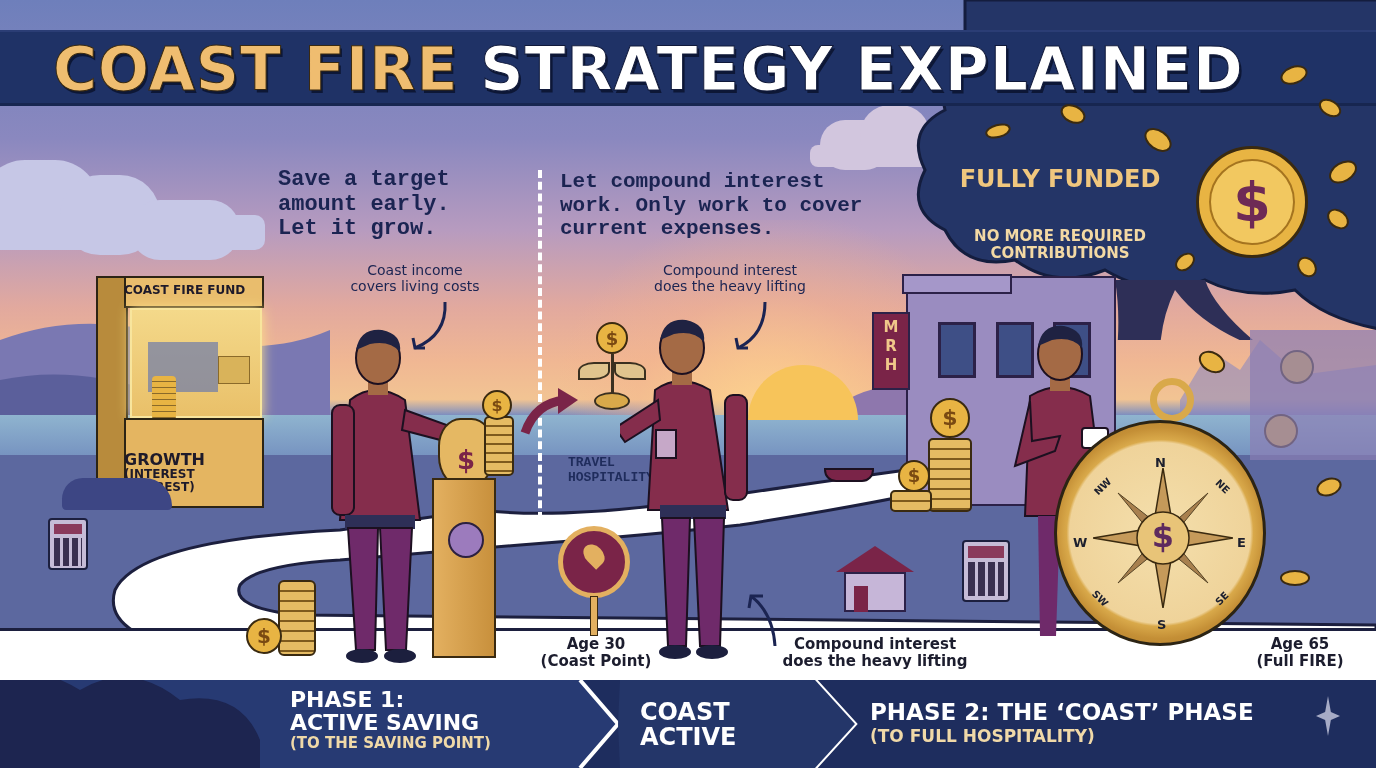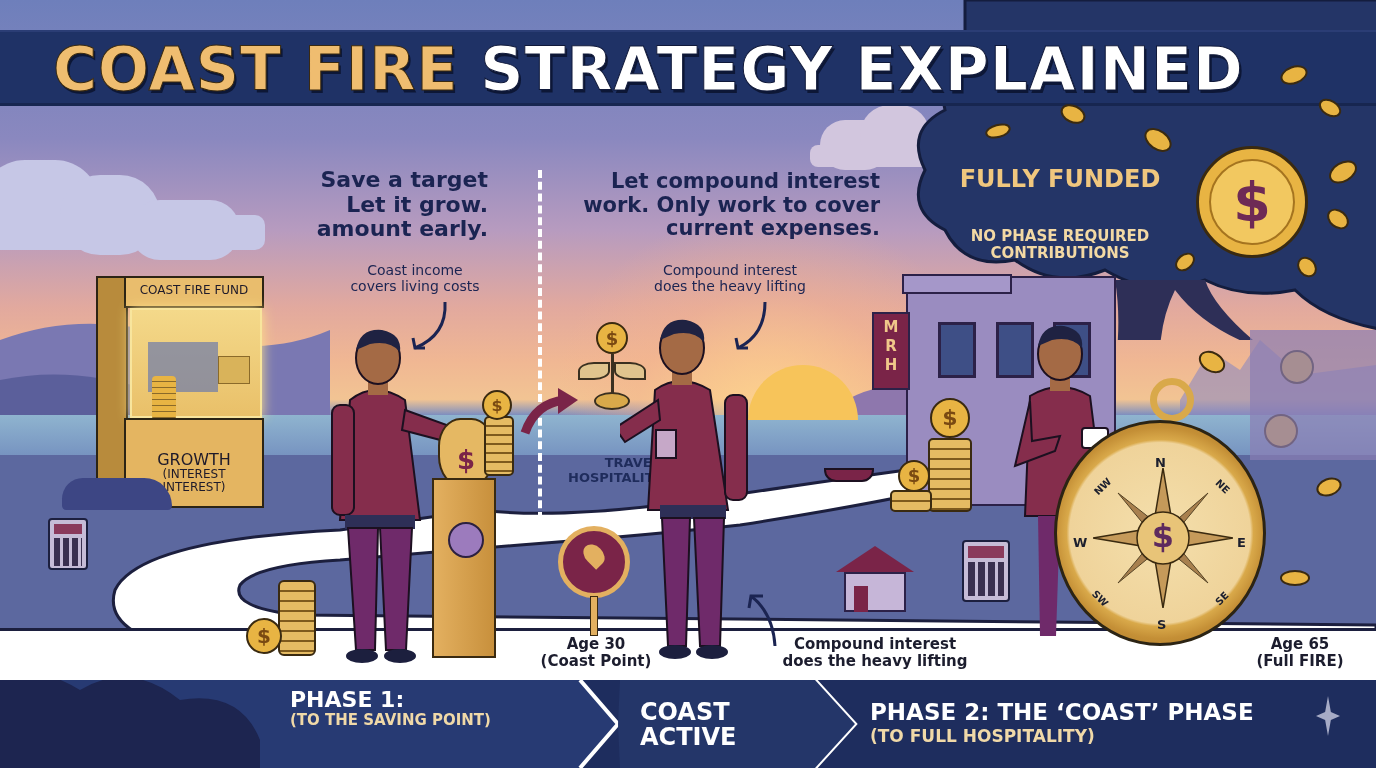--- a/index.html
+++ b/index.html
@@ -14,24 +14,24 @@
   .title { position: absolute; left: 53px; top: 34px; font-family: "DejaVu Sans", sans-serif; font-weight: bold; font-size: 60px; letter-spacing: 1px; line-height: 70px; white-space: nowrap; text-shadow: 2px 3px 0 #0d1736; }
   .title .gold { color: #efbd70; -webkit-text-stroke: 1px #3a2a10; }
   .title .white { color: #ffffff; -webkit-text-stroke: 1px #10193a; }
 
   
   .canopy { position: absolute; left: 905px; top: 0; width: 480px; height: 340px; }
 
   
   .cloud { position: absolute; background: #c6c7e6; border-radius: 60px; }
 
-  .headline { position: absolute; color: #1b2452; font-weight: bold; text-align: right; line-height: 1.12; }
+  .headline { position: absolute; color: #1b2452; font-weight: bold; text-align: left; line-height: 1.12; font-family: Liberation Mono, monospace; }
   .subline { position: absolute; color: #1b2452; text-align: center; line-height: 1.15; font-weight: bold; }
 
-  .fund-text { position: absolute; text-align: center; font-weight: normal; color: #1e1a2a; }
+  .fund-text { position: absolute; text-align: left; font-weight: bold; color: #1e1a2a; }
 
   .gold-text { color: #f0c77e; font-weight: bold; text-align: center; position: absolute; }
 
   
   .banner { position: absolute; left: 0; top: 680px; width: 1376px; height: 88px; background: #1e2d5e; }
   .banner-label { position: absolute; color: #fff; font-weight: bold; line-height: 1.05; }
   .banner-sub { color: #f0d9a8; font-weight: bold; }
 
   .road-label { position: absolute; color: #1c1d2e; font-weight: bold; text-align: center; line-height: 1.15; font-size: 15px; }
 </style>
@@ -82,22 +82,22 @@
   </div>
 
   <div class="title-bar"></div>
   <div class="title">
     <span class="gold">COAST FIRE</span>
     <span class="white">STRATEGY EXPLAINED</span>
   </div>
 
   <div class="headline" style="left:278px;top:168px;width:210px;font-size:22px;">
     <div>Save a target</div>
+    <div>amount early.</div>
     <div>Let it grow.</div>
-    <div>amount early.</div>
   </div>
   <div class="subline" style="left:330px;top:262px;width:170px;font-size:14px;font-weight:normal;">
     <div>Coast income</div>
     <div>covers living costs</div>
   </div>
 
   <div class="headline" style="left:560px;top:170px;width:320px;font-size:21px;">
     <div>Let compound interest</div>
     <div>work. Only work to cover</div>
     <div>current expenses.</div>
@@ -121,21 +121,21 @@
     </svg>
   <svg class="abs" style="left:745px;top:588px;" width="40" height="60">
       <path d="M30 58 Q28 25 6 8" stroke="#1b2452" stroke-width="3" fill="none"></path>
       <path d="M4 20 L6 8 L18 8" stroke="#1b2452" stroke-width="3" fill="none"></path>
     </svg>
 
   <div class="gold-text" style="left:945px;top:166px;width:230px;font-size:24px;line-height:1.15;">
     <div>FULLY FUNDED</div>
   </div>
   <div class="gold-text" style="left:945px;top:228px;width:230px;font-size:15px;line-height:1.15;color:#f3d9a4;">
-    <div>NO PHASE REQUIRED</div>
+    <div>NO MORE REQUIRED</div>
     <div>CONTRIBUTIONS</div>
   </div>
   <div class="abs" style="left:1196px;top:146px;width:112px;height:112px;border-radius:50%;background:#e8b443;border:3px solid #3a2a10;display:flex;align-items:center;justify-content:center;">
     <div style="width:86px;height:86px;border-radius:50%;background:#f2c860;border:2px solid #a5741f;display:flex;align-items:center;justify-content:center;color:#6e2a55;font-weight:bold;font-size:54px;">$</div>
   </div>
 
   <div>
     <div class="abs" style="left:985px;top:124px;width:26px;height:14px;border-radius:50%;background:#e8b443;border:2px solid #3a2a10;transform:rotate(-15deg);"></div>
     <div class="abs" style="left:1060px;top:105px;width:26px;height:18px;border-radius:50%;background:#e8b443;border:2px solid #3a2a10;transform:rotate(25deg);"></div>
     <div class="abs" style="left:1143px;top:130px;width:30px;height:20px;border-radius:50%;background:#e8b443;border:2px solid #3a2a10;transform:rotate(35deg);"></div>
@@ -308,20 +308,21 @@
   <div class="banner">
     <svg class="abs" style="left:0;top:0;" width="1376" height="88" viewBox="0 0 1376 88">
       <path d="M0 0 L580 0 L618 44 L580 88 L0 88Z" fill="#273a73"></path>
       <path d="M580 0 L618 44 L580 88" stroke="#ffffff" stroke-width="4" fill="none"></path>
       <path d="M815 0 L855 44 L815 88" stroke="#ffffff" stroke-width="4" fill="none"></path>
       <path d="M620 0 L815 0 L855 44 L815 88 L620 88 L618 44Z" fill="#243669"></path>
       <path d="M0 0 Q30 -20 80 10 Q130 -20 180 20 Q240 10 260 60 L260 88 L0 88Z" fill="#1d2550"></path>
     </svg>
     <div class="banner-label" style="left:290px;top:8px;width:300px;font-size:22px;">
       <div>PHASE 1:</div>
+      <div>ACTIVE SAVING</div>
       <div class="banner-sub" style="font-size:15px;margin-top:2px;">(TO THE SAVING POINT)</div>
     </div>
     <div class="banner-label" style="left:640px;top:20px;width:160px;font-size:24px;">
       <div>COAST</div>
       <div>ACTIVE</div>
     </div>
     <div class="banner-label" style="left:870px;top:20px;width:480px;font-size:23px;">
       <div>PHASE 2: THE ‘COAST’ PHASE</div>
       <div class="banner-sub" style="font-size:17px;margin-top:4px;">(TO FULL HOSPITALITY)</div>
     </div>

